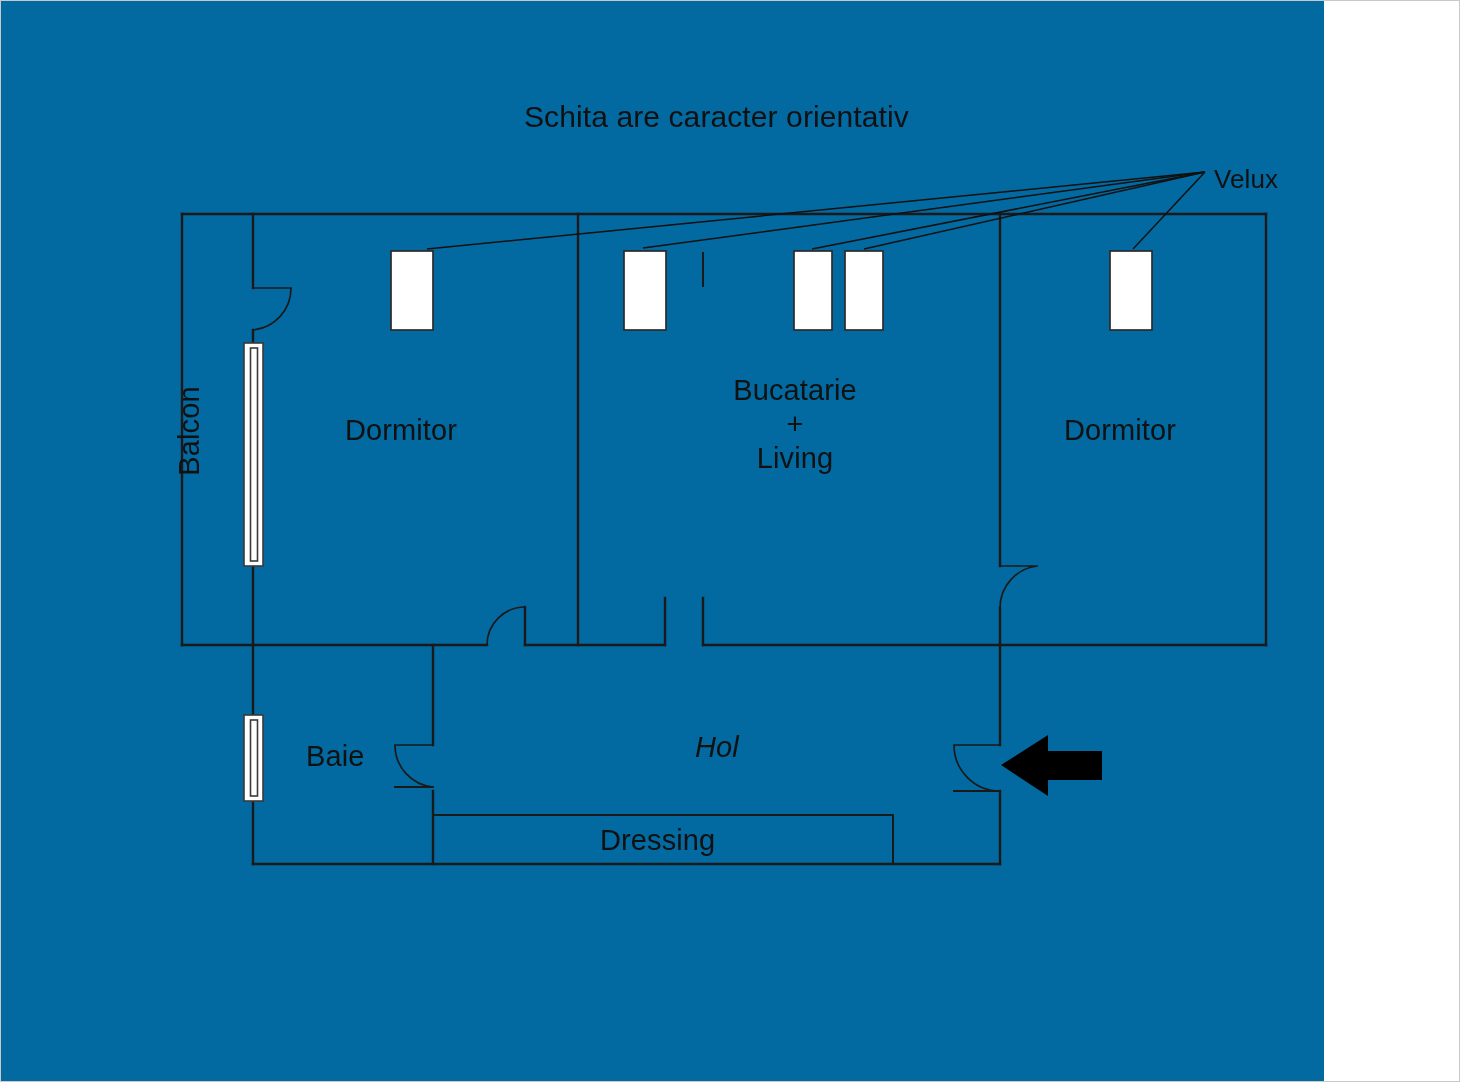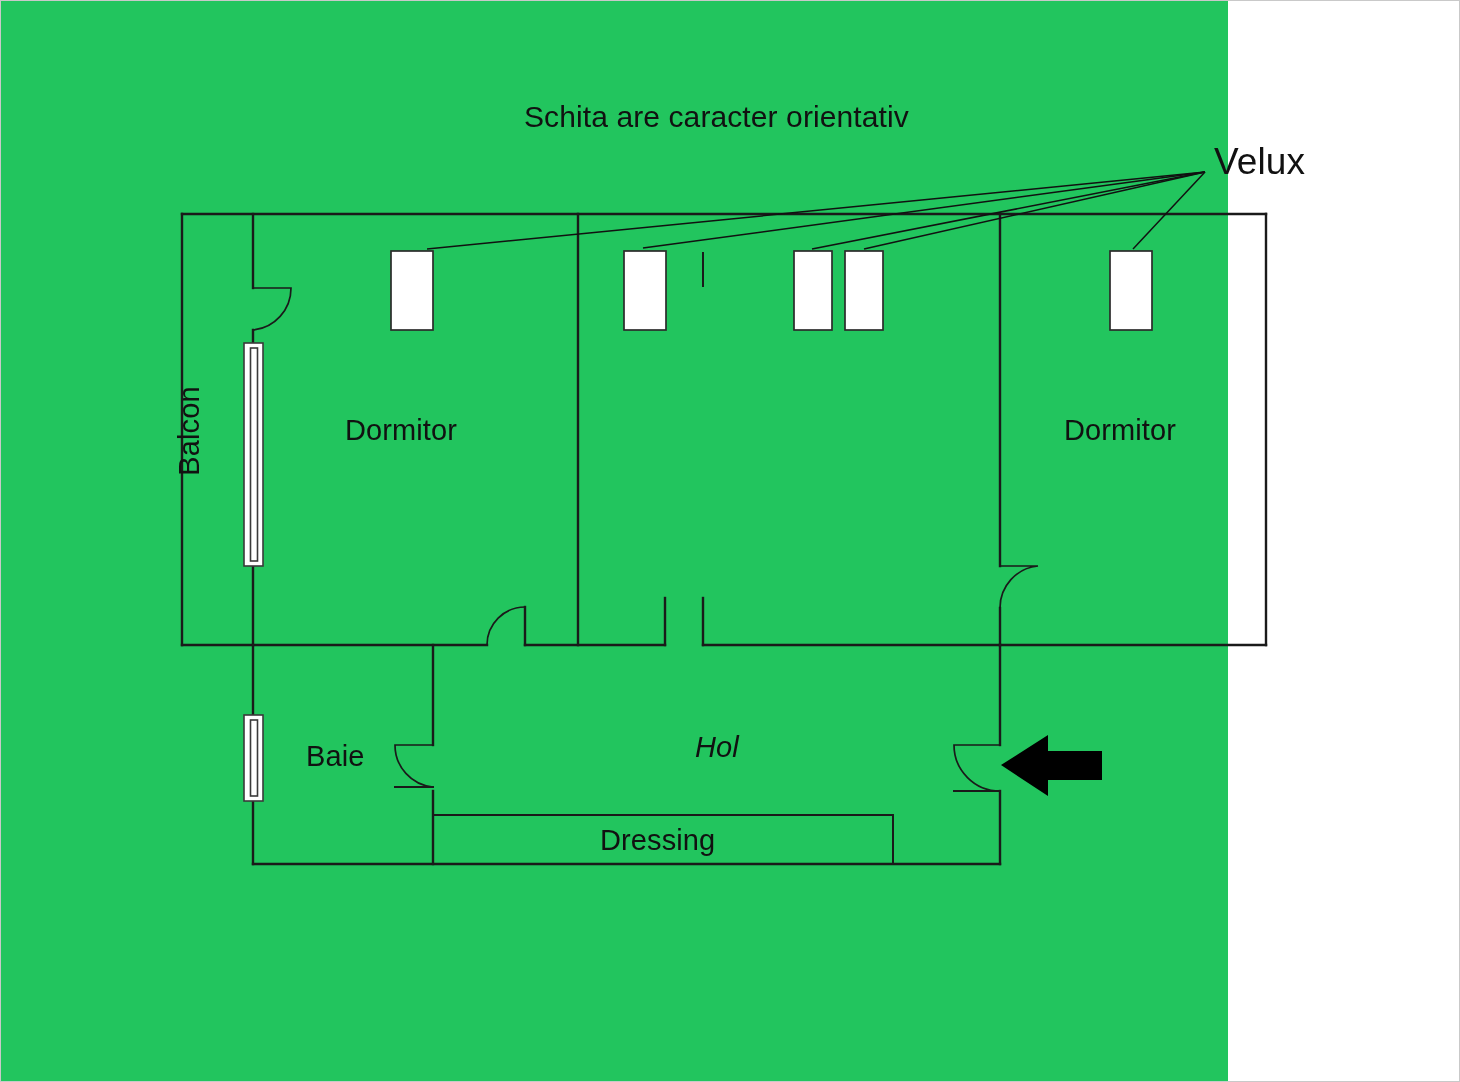--- a/index.html
+++ b/index.html
@@ -10,23 +10,23 @@
   }
   body {
     width: 1460px;
     height: 1082px;
     font-family: "Liberation Sans", sans-serif;
     color: #000000;
     overflow: hidden;
   }
   #plan-root {
     position: relative;
-    width: 1228px;
-    height: 1082px;
-    background: #22c55e;
+    width: 1324px;
+    height: 1082px;
+    background: #0369a1;
   }
   #plan-frame {
     position: absolute;
     left: 0; top: 0;
     width: 1460px;
     height: 1082px;
     box-sizing: border-box;
     border: 1px solid #c9c9c9;
   }
   #plan-svg {
@@ -79,23 +79,23 @@
     white-space: pre;
     line-height: 1.18;
     letter-spacing: 0.1px;
   }
   #title-text {
     font-size: 30px;
     left: 524px;
     top: 99px;
   }
   #label-velux {
-    font-size: 37px;
+    font-size: 26px;
     left: 1214px;
-    top: 140px;
+    top: 164px;
   }
   #label-balcon {
     font-size: 29px;
     left: 172px;
     top: 371px;
     width: 120px;
     text-align: center;
     transform: rotate(-90deg);
     transform-origin: 60px 60px;
   }
@@ -234,20 +234,23 @@
   </svg>
 
   <div class="plan-label" id="title-text">Schita are caracter orientativ</div>
 
   <div class="plan-label" id="label-velux">Velux</div>
 
   <div class="plan-label" id="label-balcon">Balcon</div>
 
   <div class="plan-label" id="label-dormitor-left">Dormitor</div>
 
+  <div class="plan-label" id="label-bucatarie">Bucatarie
++
+Living</div>
 
   <div class="plan-label" id="label-dormitor-right">Dormitor</div>
 
   <div class="plan-label" id="label-baie">Baie</div>
 
   <div class="plan-label" id="label-hol">Hol</div>
 
   <div class="plan-label" id="label-dressing">Dressing</div>
 
 </div>

